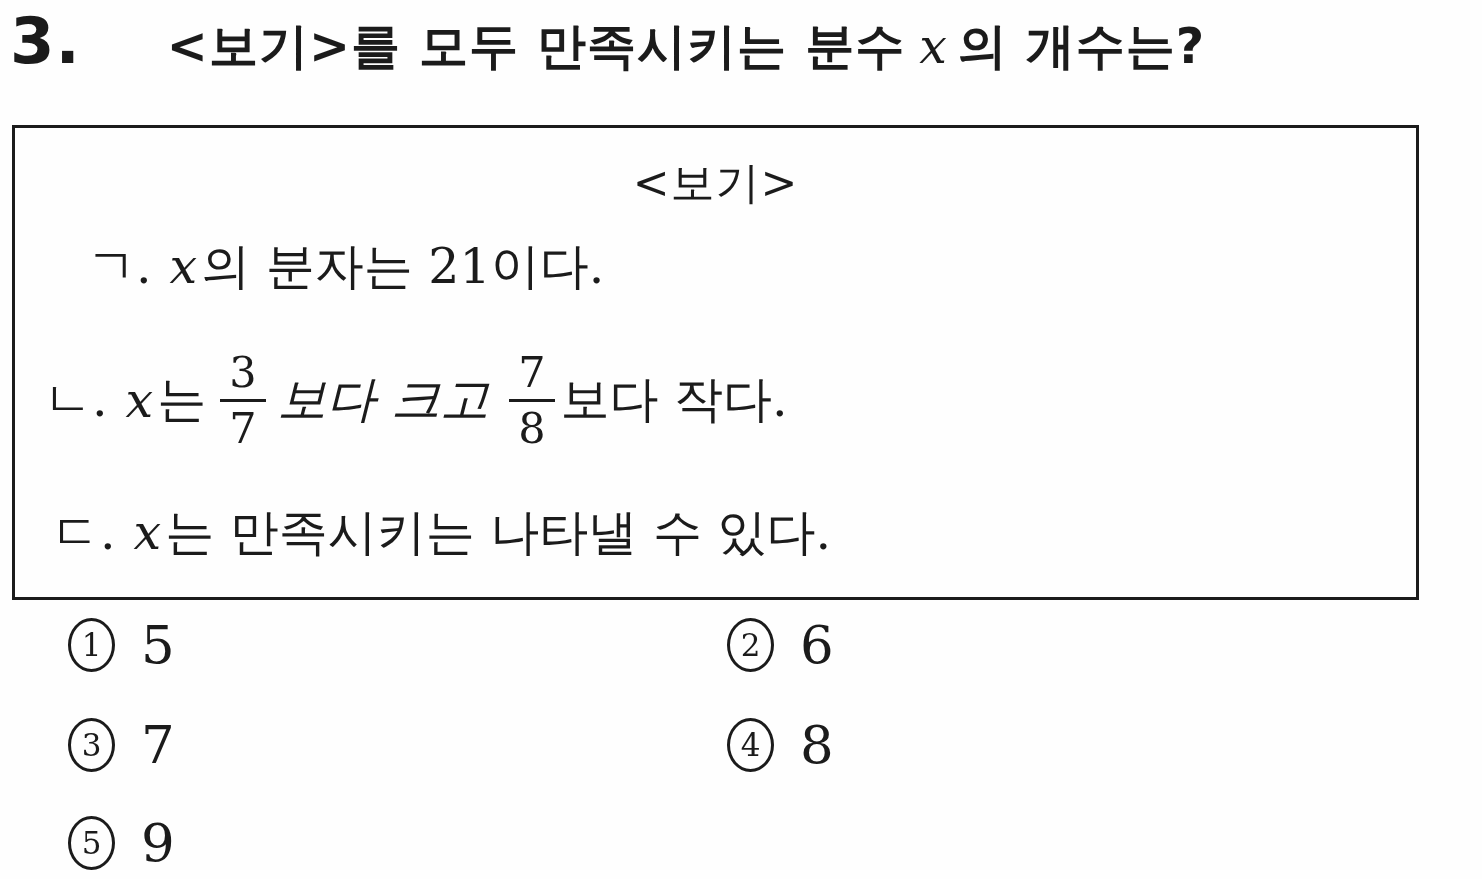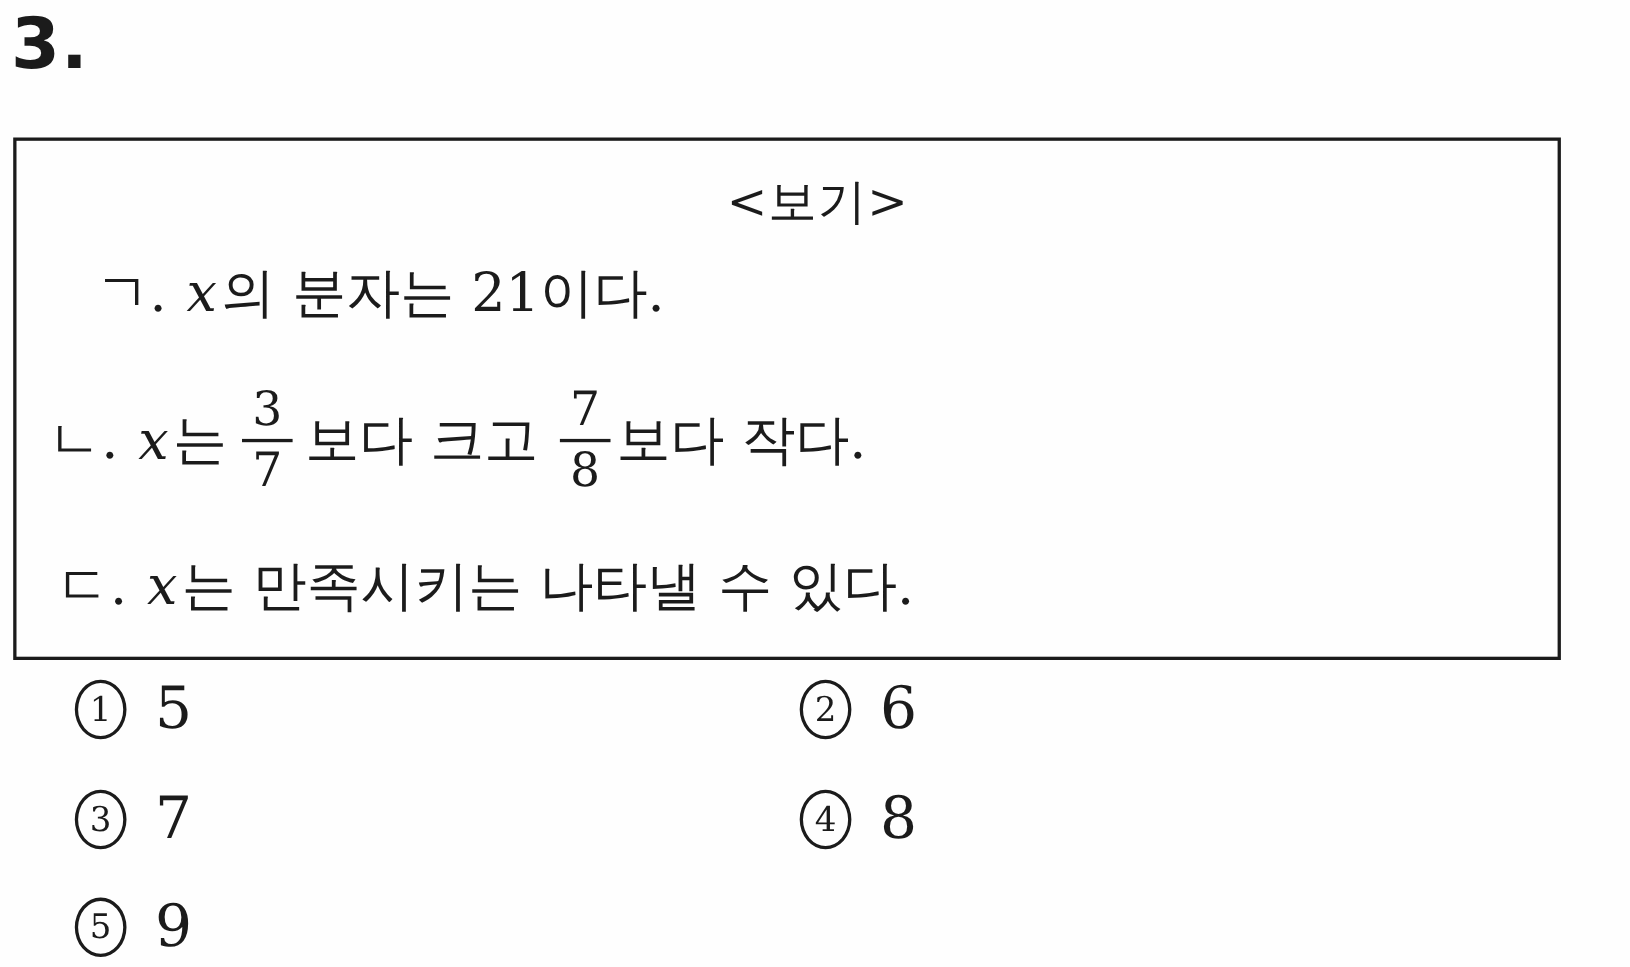--- a/index.html
+++ b/index.html
@@ -57,21 +57,20 @@
     background: #fefefe;
   }
   .bogi-header {
     position: absolute;
     top: 26px;
     left: 0;
     width: 100%;
     text-align: center;
     font-size: 44px;
     letter-spacing: 1px;
-    margin-left: 28px;
   }
   .stmt {
     position: absolute;
     font-size: 49px;
     white-space: nowrap;
     letter-spacing: 0px;
   }
   .stmt .label { margin-right: 18px; }
   .stmt .mvar { margin-right: 4px; }
   .stmt-g { left: 36px; top: 106px; margin-left: 36px; }
@@ -90,21 +89,21 @@
     vertical-align: middle;
     font-size: 43px;
     line-height: 1.12;
     margin: 0 6px 0 14px;
   }
   .frac .num {
     border-bottom: 3px solid #1b1b1b;
     padding: 0 9px 2px 9px;
   }
   .frac .den { padding-top: 2px; }
-  .stmt-n .t2 { margin: 0 6px; }
+  .stmt-n .t2 { margin: 0 6px; font-style: italic; }
 
   
   .choice {
     position: absolute;
     display: flex;
     align-items: center;
     gap: 26px;
   }
   .cmark {
     width: 47px;
@@ -125,20 +124,21 @@
   .choice-4 { left: 727px; top: 714px; }
   .choice-5 { left: 68px;  top: 812px; }
 </style>
 </head>
 <body>
 
 <div class="sheet">
 
   <div class="title-row">
     <span class="qnum">3.</span>
+    <span class="qtitle"><span>&lt;보기&gt;를 모두 만족시키는 분수</span><span class="mvar">x</span><span>의 개수는?</span></span>
   </div>
 
   <div class="bogi-box">
     <div class="bogi-header">&lt;보기&gt;</div>
 
     <div class="stmt stmt-g">
       <span class="label">ㄱ.</span><span class="mvar">x</span><span>의 분자는 21이다.</span>
     </div>
 
     <div class="stmt stmt-n">

